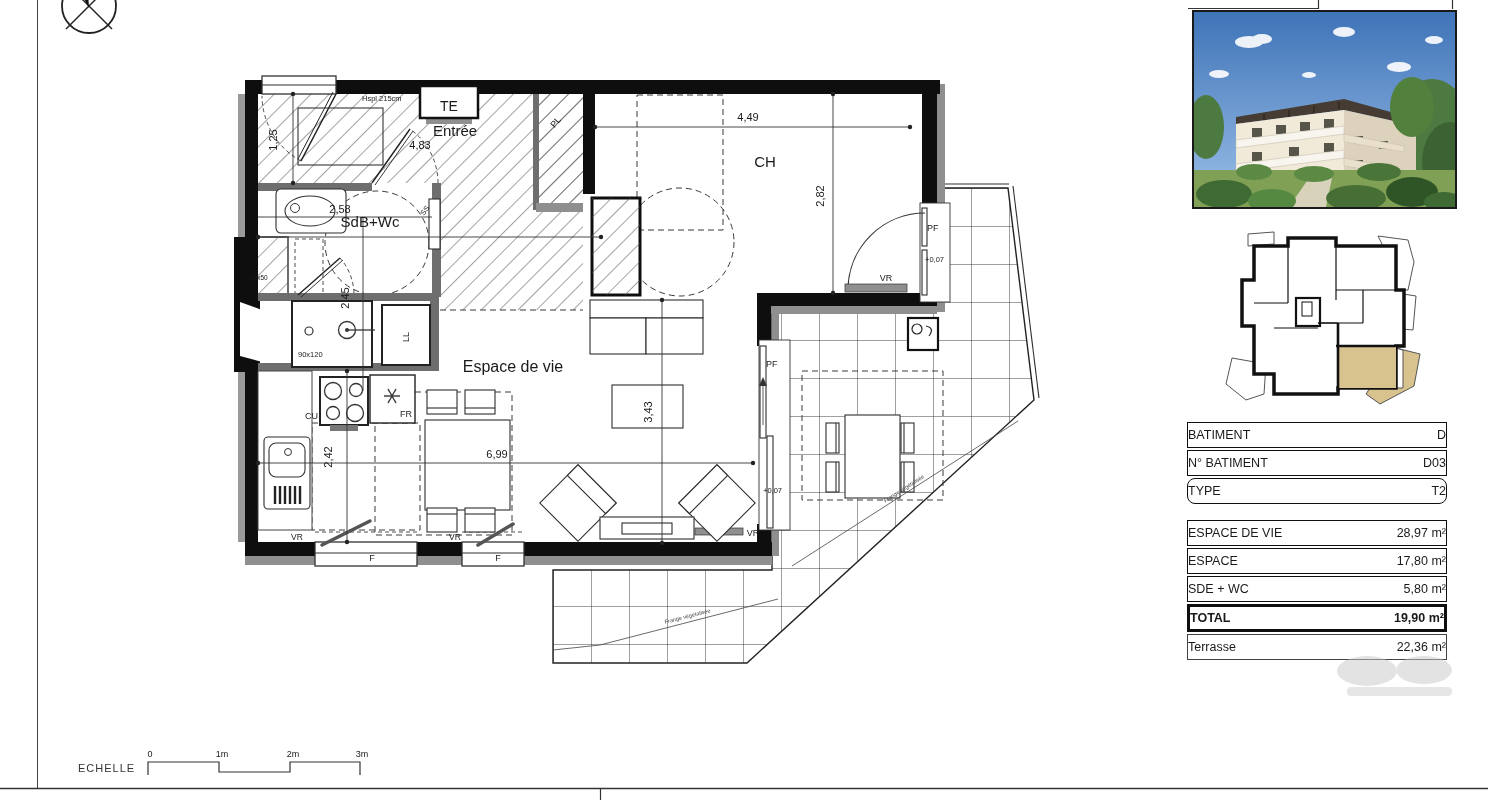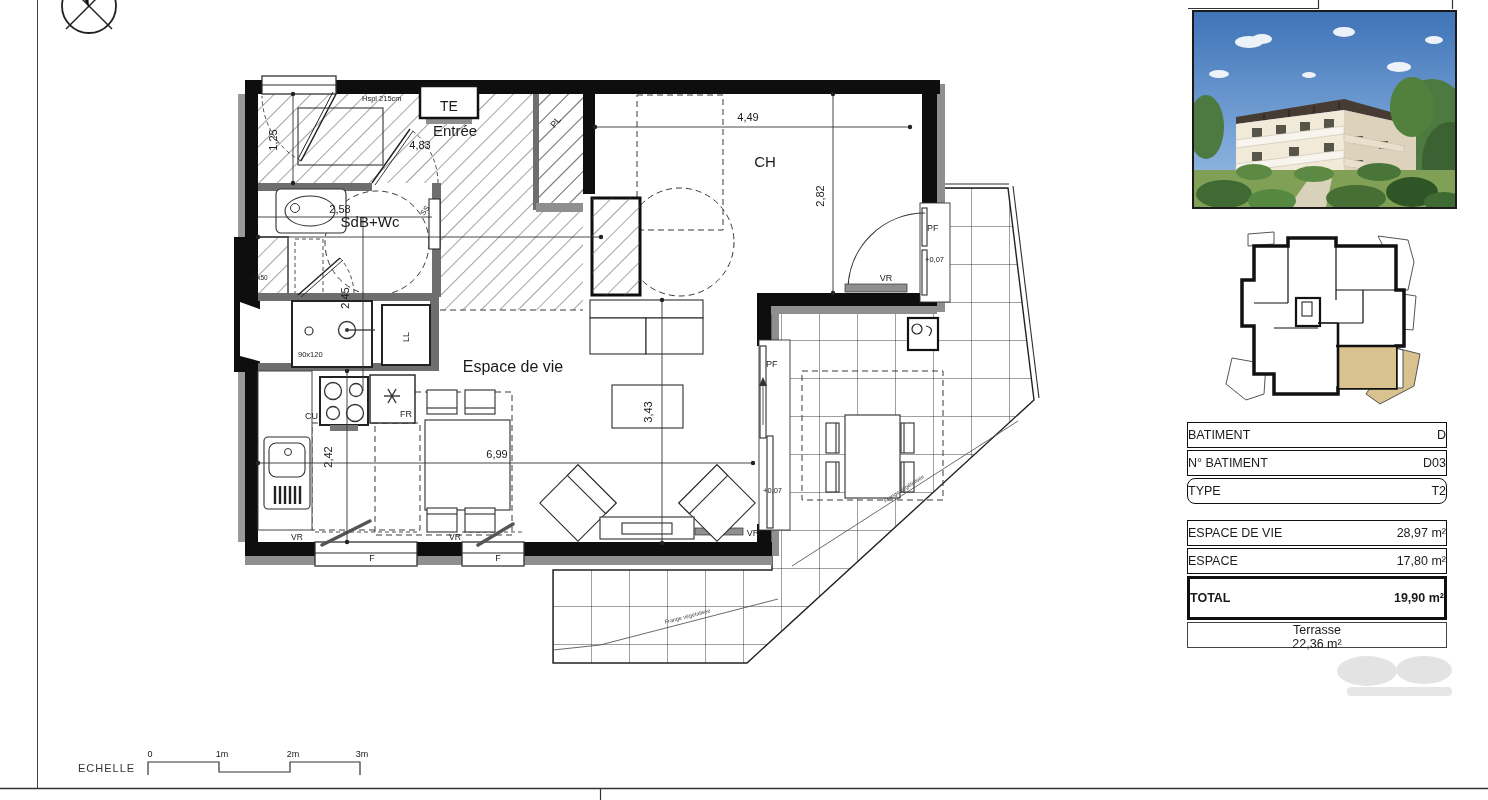--- a/index.html
+++ b/index.html
@@ -18,22 +18,22 @@
   .fur{stroke:#2e2e2e;stroke-width:1.1;fill:#fff;}
   .dimln{stroke:#333;stroke-width:.9;}
   
   .photo{position:absolute;left:1192px;top:10px;width:261px;height:195px;border:2px solid #1a1a1a;}
   .keyplan{position:absolute;left:1218px;top:228px;width:222px;height:186px;}
   .tbl{position:absolute;left:1187px;top:422px;width:260px;}
   .trow{box-sizing:border-box;height:26px;border:1.5px solid #0f0f0f;margin-bottom:2px;
         display:flex;justify-content:space-between;align-items:center;padding:0 0;
         font-size:12.5px;color:#1a1a1a;background:#fff;}
   .trow.gap{margin-bottom:16px;border-radius:8px;}
-  .trow.total{border-width:3px;font-weight:bold;height:44px;}
-  .trow.terr{border-width:1.2px;border-color:#444;flex-direction:column;}
+  .trow.total{border-width:3px;font-weight:bold;height:28px;}
+  .trow.terr{border-width:1.2px;border-color:#444;}
   .wm{position:absolute;left:1322px;top:645px;width:145px;height:62px;pointer-events:none;opacity:.5;}
 </style>
 </head>
 <body>
 
 <div id="sheet">
 
 <svg width="1488" height="800" viewBox="0 0 1488 800" style="position:absolute;left:0;top:0">
   <defs>
     <pattern id="hatch" width="13" height="13" patternUnits="userSpaceOnUse" patternTransform="rotate(45)">
@@ -480,20 +480,24 @@
         <span>T2</span>
       </div>
   <div class="trow">
         <span>ESPACE DE VIE</span>
         <span>28,97 m²</span>
       </div>
   <div class="trow">
         <span>ESPACE</span>
         <span>17,80 m²</span>
       </div>
+  <div class="trow">
+        <span>SDE + WC</span>
+        <span>5,80 m²</span>
+      </div>
   <div class="trow total">
         <span>TOTAL</span>
         <span>19,90 m²</span>
       </div>
   <div class="trow terr">
         <span>Terrasse</span>
         <span>22,36 m²</span>
       </div>
 </div>
 

